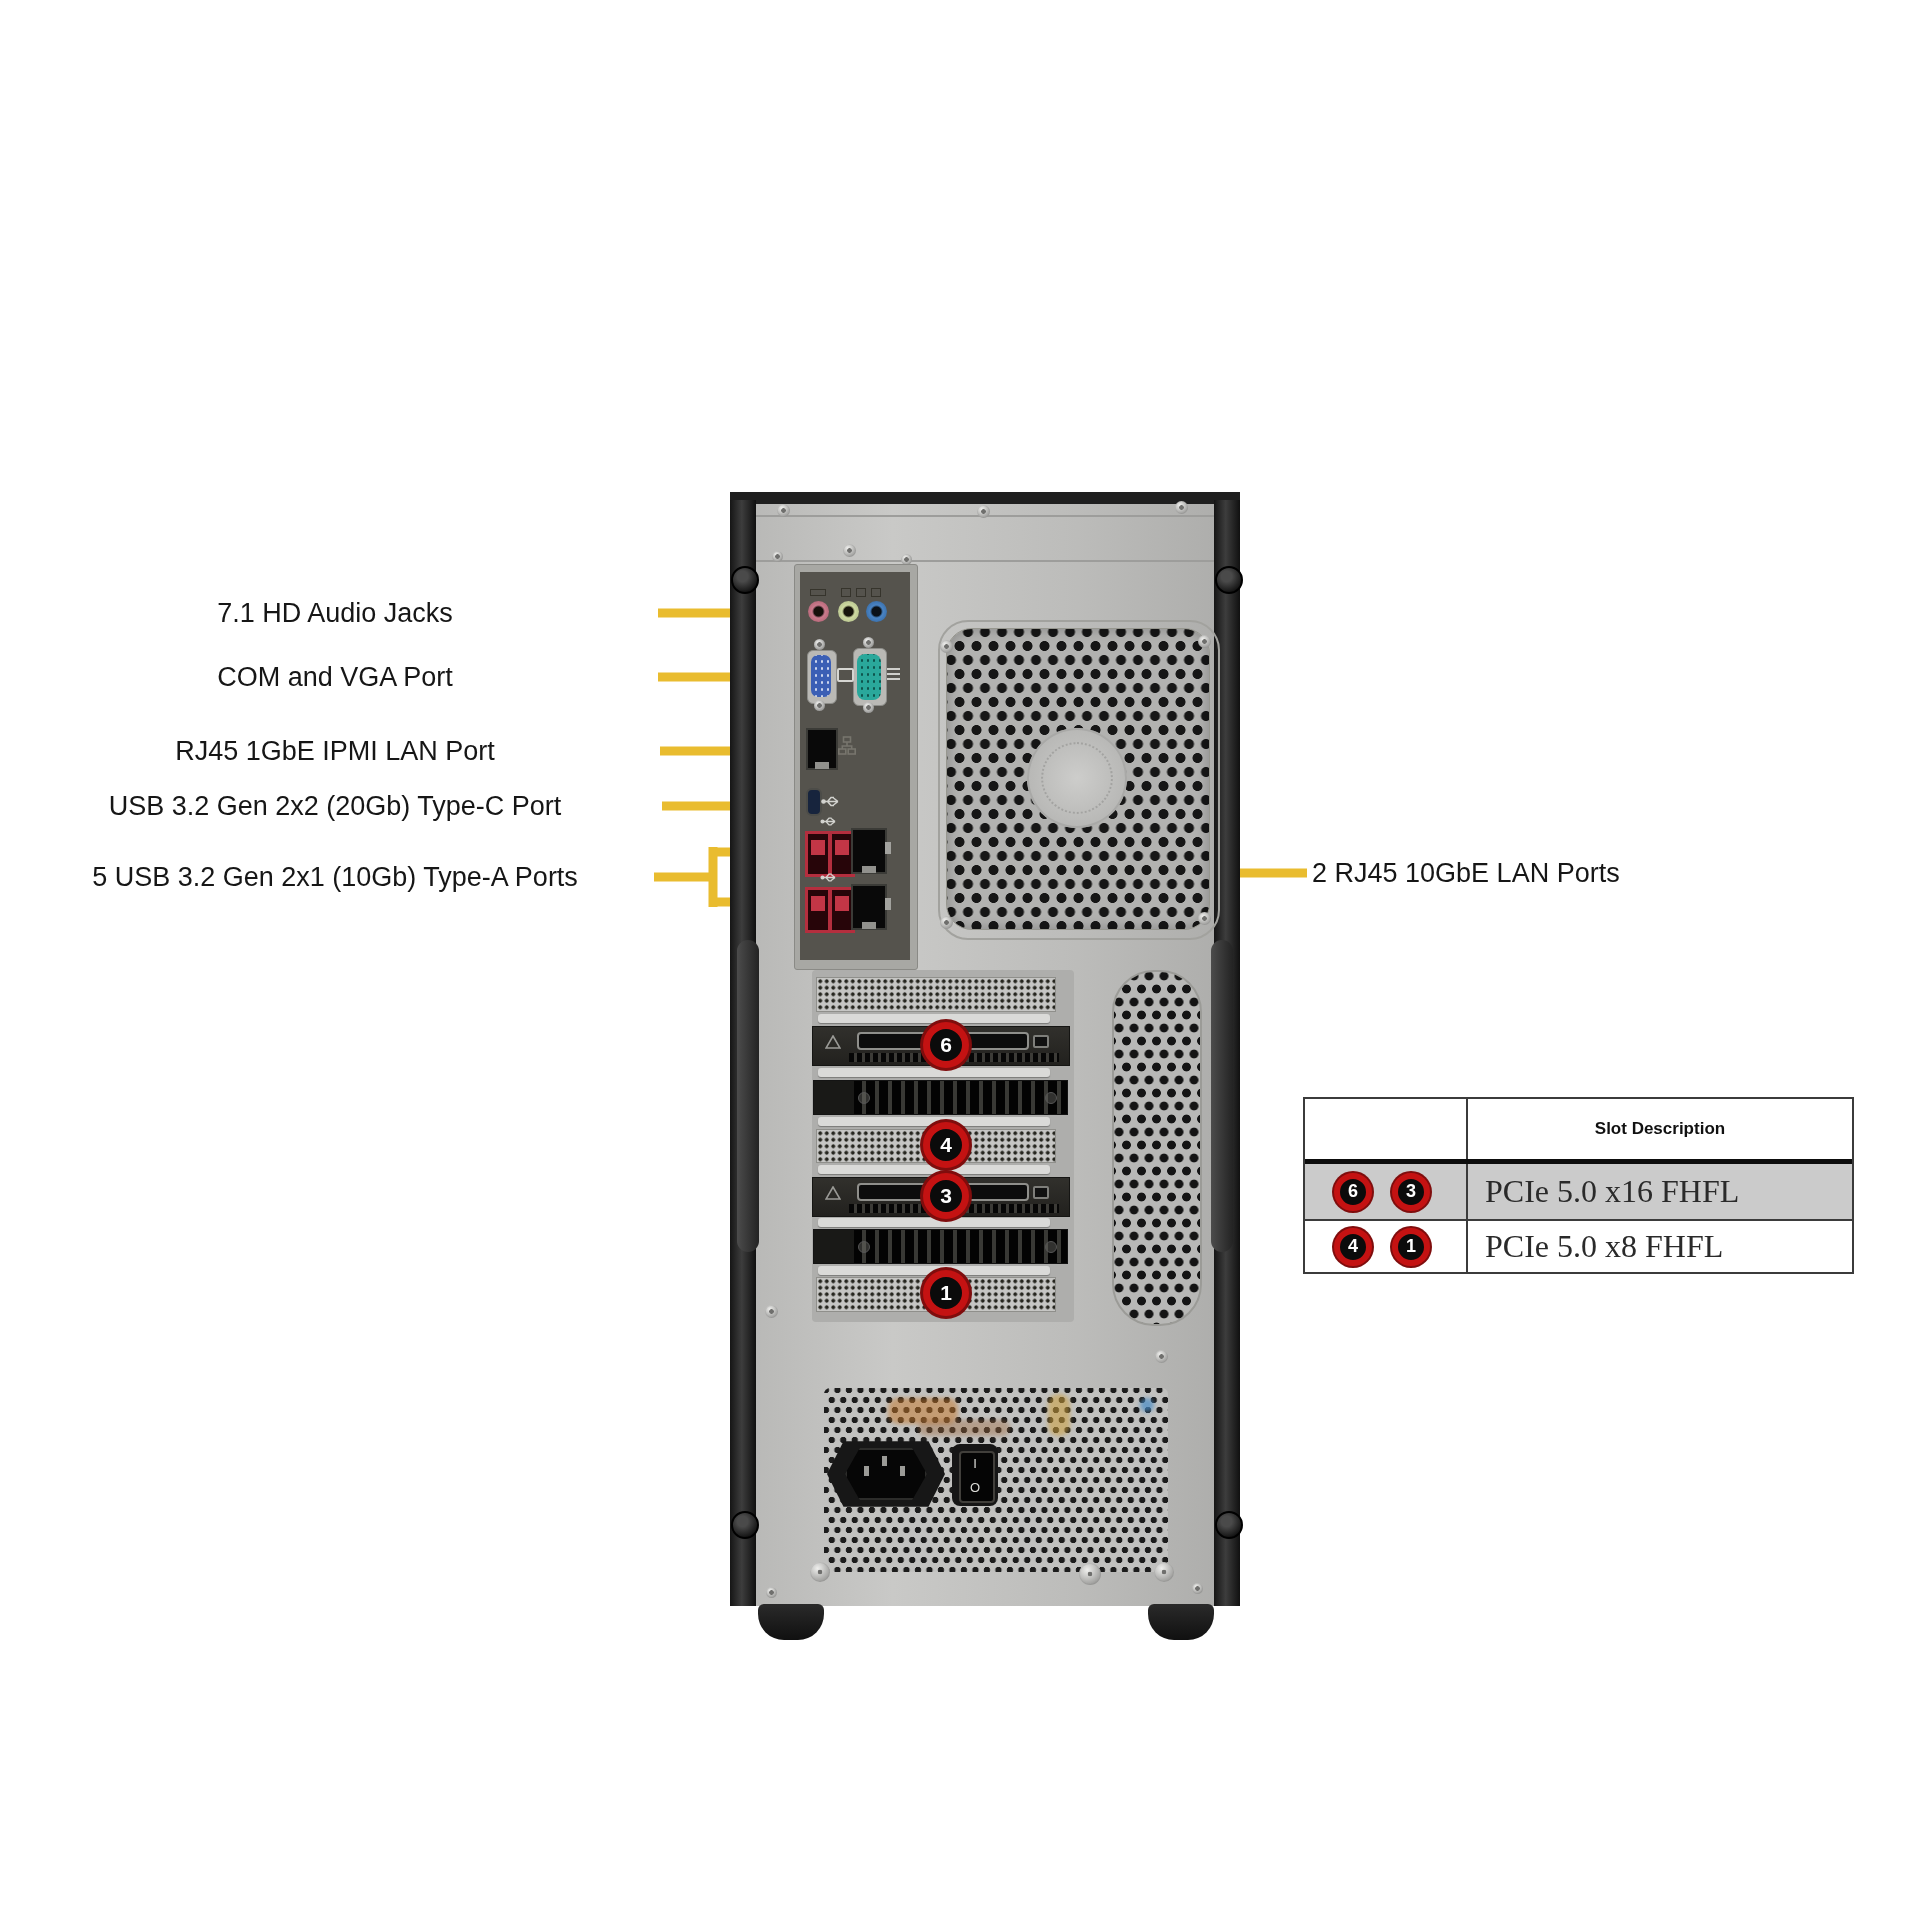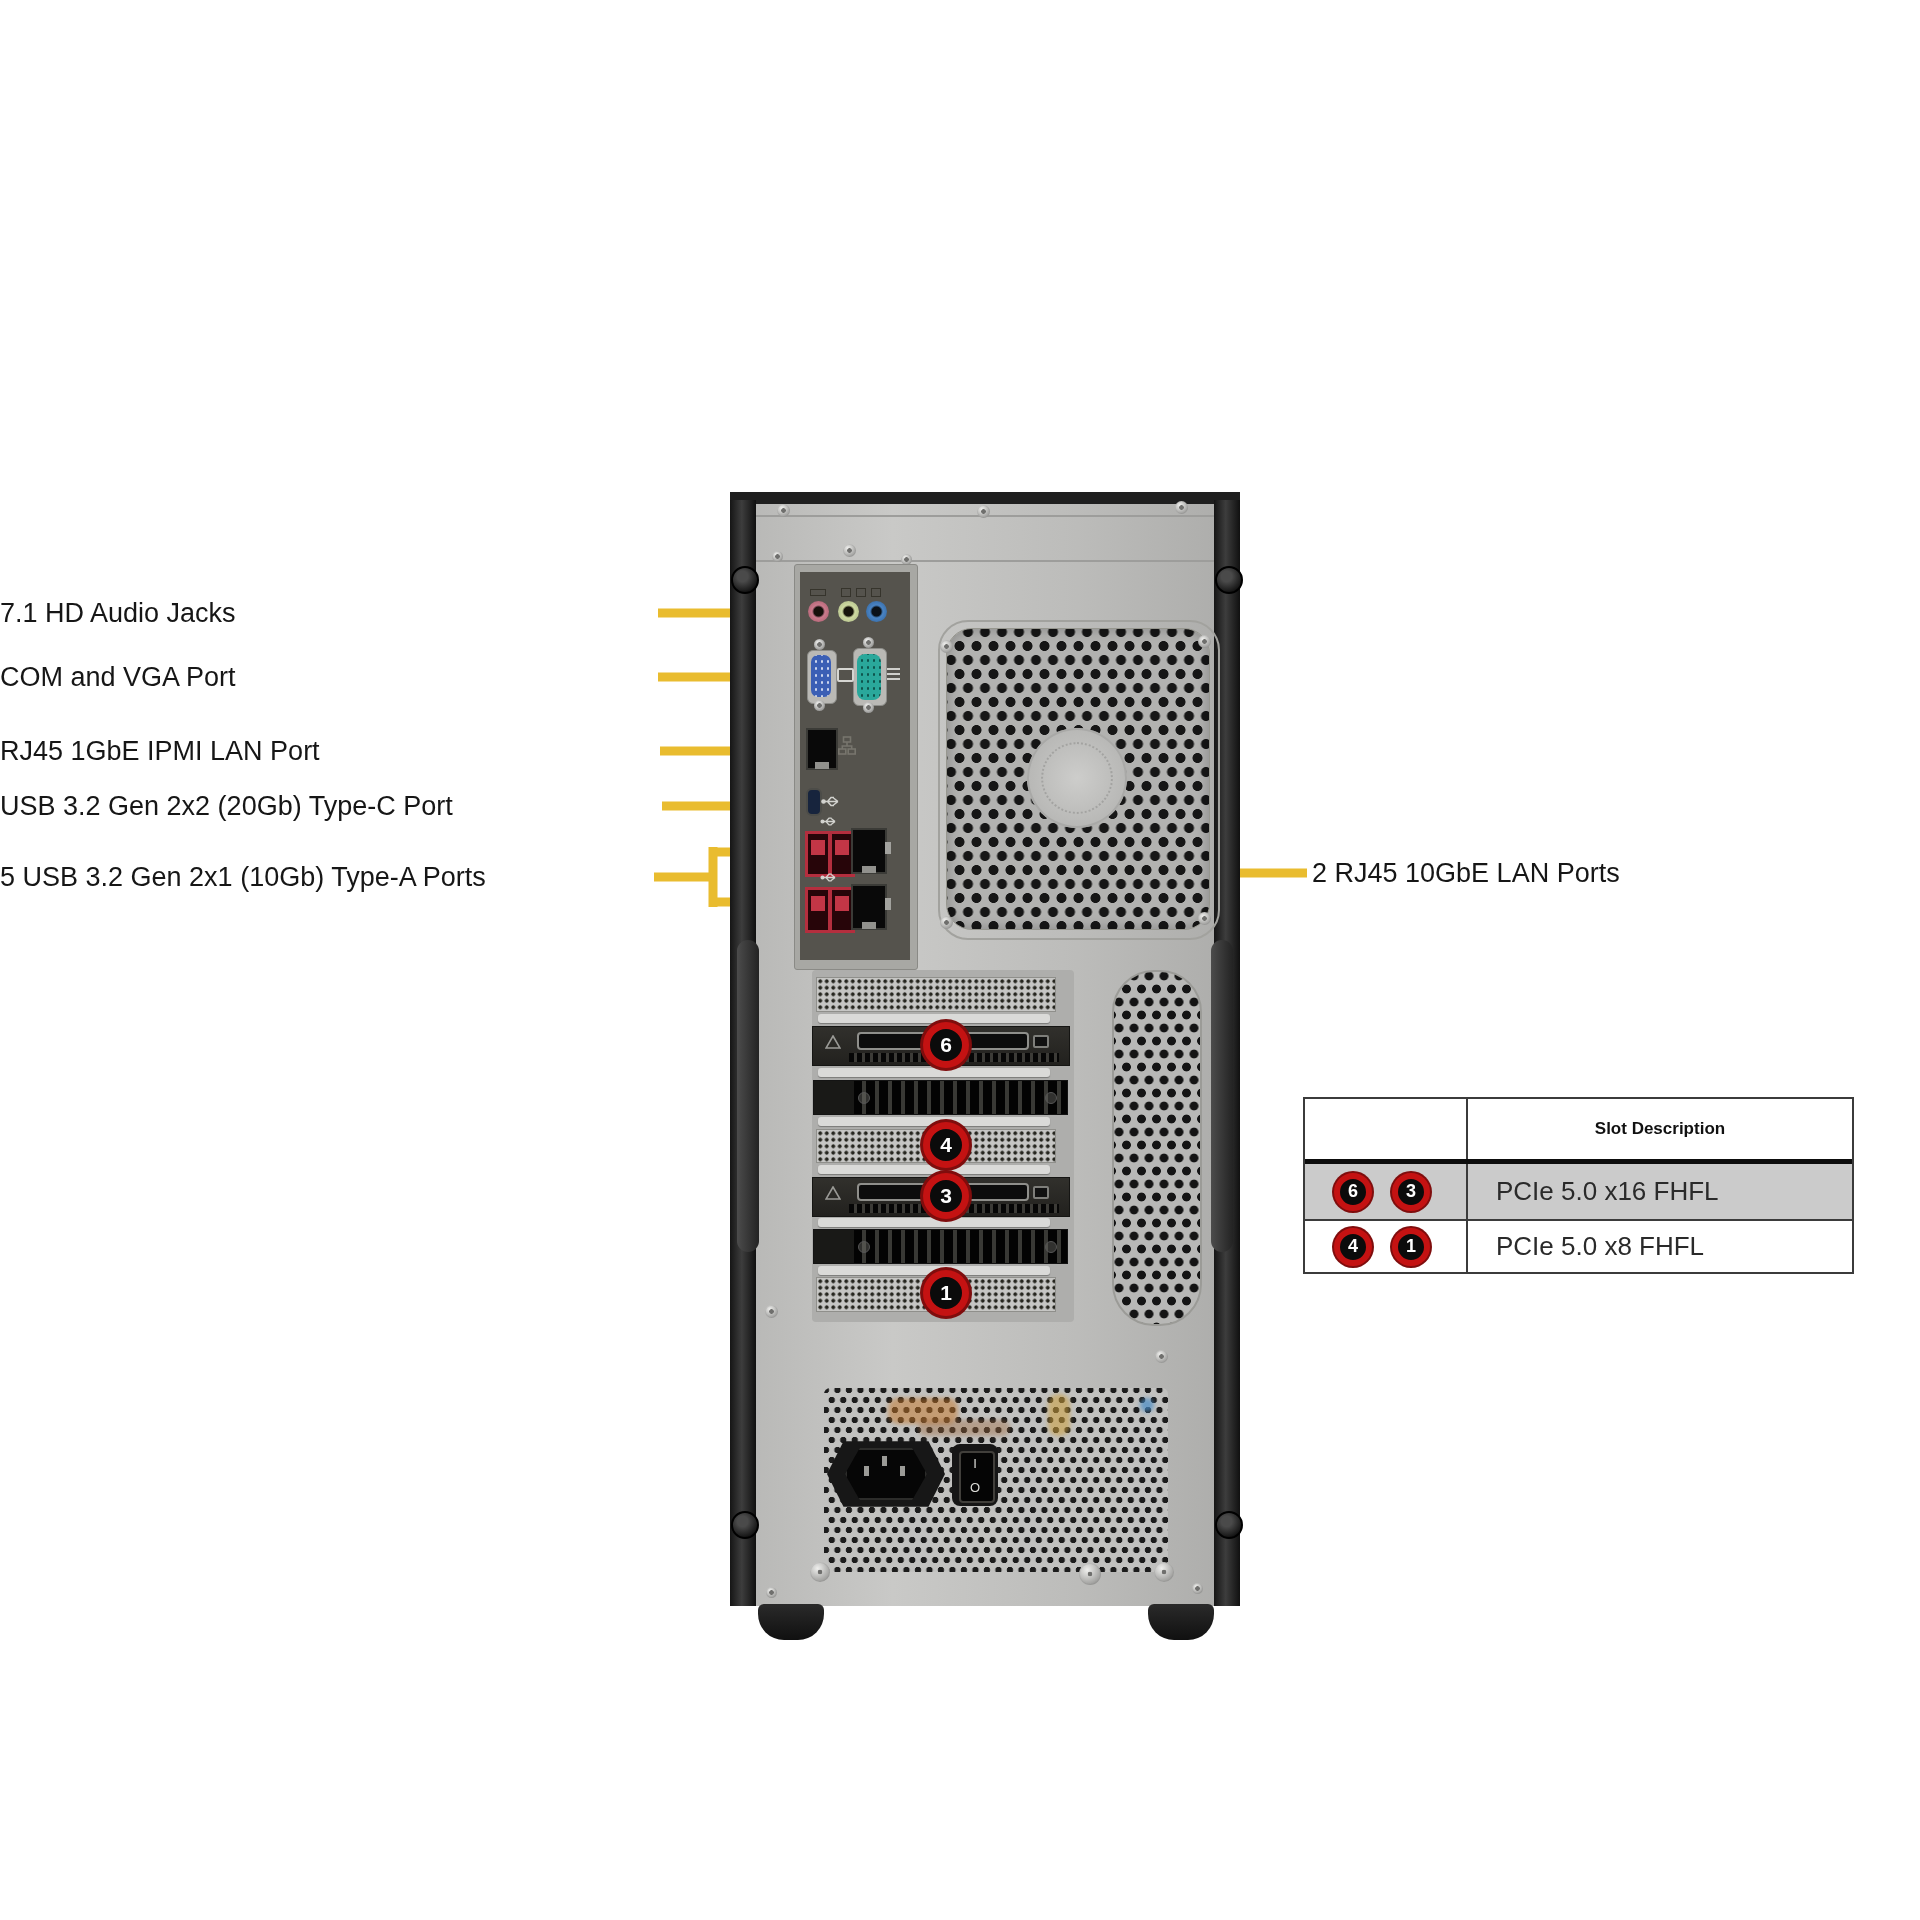--- a/index.html
+++ b/index.html
@@ -2,21 +2,21 @@
 <html><head>
 <meta charset="utf-8">
 <style>
   html,body{margin:0;padding:0;background:#ffffff;}
   .scene{position:relative;width:1920px;height:1920px;background:#ffffff;overflow:hidden;
          font-family:"Liberation Sans", sans-serif;color:#1f1f1f;}
   .abs{position:absolute;}
   
   .title{left:600px;top:396px;width:720px;text-align:center;font-size:27px;font-style:italic;color:#2b2b2b;}
   .lbl{font-size:27px;line-height:30px;white-space:nowrap;color:#161616;}
-  .lbl-left{left:0;width:648px;text-align:left;}
+  .lbl-left{left:11px;width:648px;text-align:center;}
   
   .lines{left:0;top:0;pointer-events:none;}
   
   .chassis-top{left:730px;top:492px;width:510px;height:12px;background:#1f1f1f;}
   .rail{top:500px;width:26px;height:1106px;background:linear-gradient(90deg,#151515,#3d3d3d 45%,#101010);}
   .rail-l{left:730px;} .rail-r{left:1214px;}
   .body{left:754px;top:502px;width:462px;height:1104px;
         background:linear-gradient(90deg,#b9b9b7,#c9c9c7 30%,#bcbcba 70%,#aeaeac);}
   .seam{height:2px;background:#9d9d9b;}
   .handle{width:22px;height:312px;top:940px;border-radius:11px;
@@ -109,21 +109,21 @@
   .badge-sm{width:26px;height:26px;border:6px solid #c41212;box-shadow:0 0 0 2px #7f0d0d;font-size:18px;}
   
   .tbl{left:1303px;top:1097px;width:547px;border:2px solid #3b3b3b;background:#fff;}
   .trow{display:flex;width:100%;}
   .tc1{width:163px;border-right:2px solid #3b3b3b;display:flex;align-items:center;gap:20px;padding-left:29px;box-sizing:border-box;}
   .tc2{flex:1;display:flex;align-items:center;box-sizing:border-box;}
   .thead{height:60px;border-bottom:5px solid #0d0d0d;}
   .thead .tc2{justify-content:center;font-weight:bold;font-size:17px;color:#111;}
   .r1{height:55px;background:#cbcbcb;border-bottom:2px solid #3b3b3b;}
   .r2{height:51px;background:#ffffff;}
-  .desc{font-size:26px;color:#2a2a2a;padding-left:28px;}
+  .desc{font-size:32px;color:#2a2a2a;padding-left:17px;font-family:Liberation Serif, serif;}
 </style>
 </head>
 <body>
 
 <div class="scene">
 
 
   <svg class="abs lines" width="1920" height="1920" viewBox="0 0 1920 1920">
     <g stroke="#E9BC2F" stroke-width="9" fill="none">
       <path d="M658 613 H814"></path>

